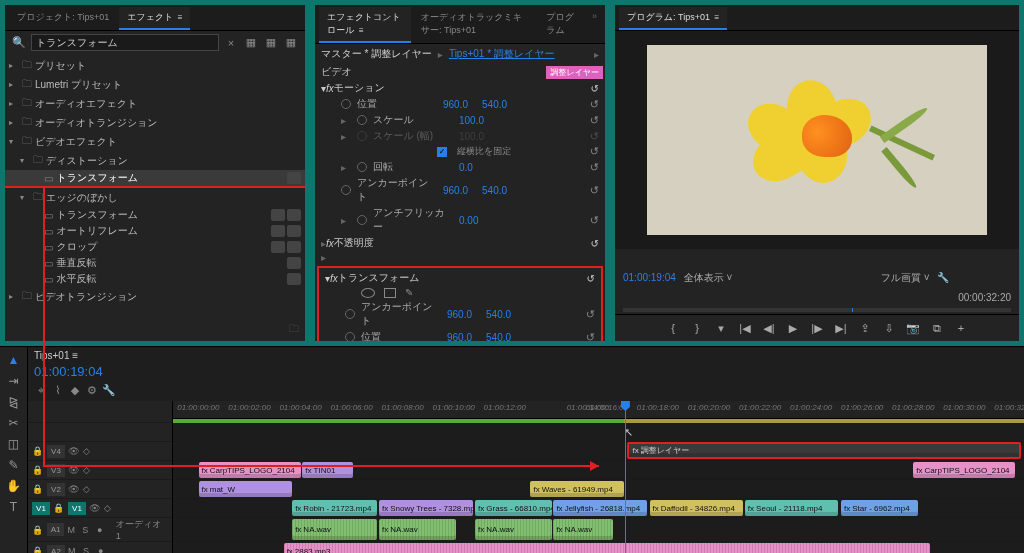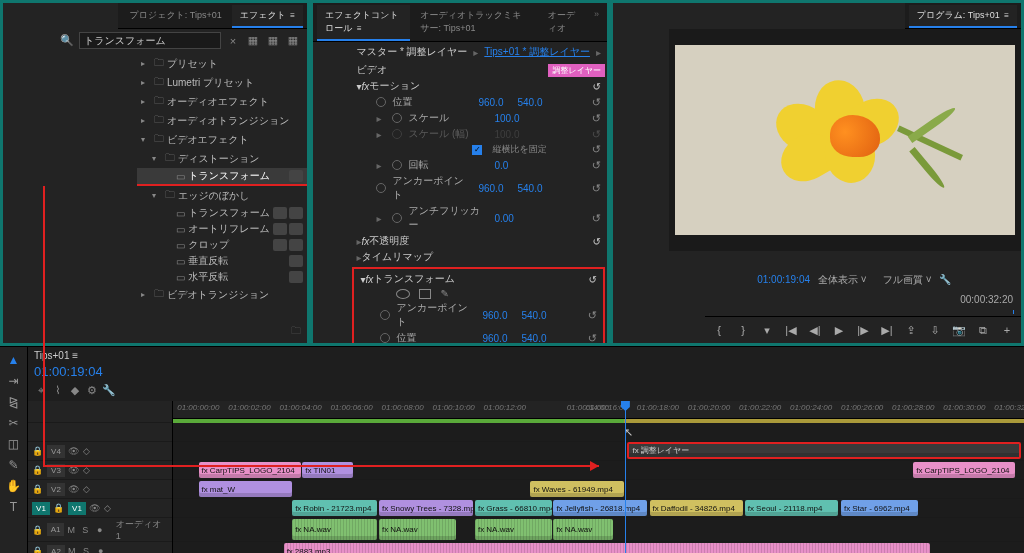--- a/index.html
+++ b/index.html
@@ -1,18 +1,18 @@
 <!DOCTYPE html>
 <html><head>
 <meta charset="utf-8">
 <style>
 * { margin: 0; padding: 0; box-sizing: border-box; }
 body { background: #1a1a1a; color: #ccc; font-family: "Hiragino Sans", "Yu Gothic", sans-serif; font-size: 10px; width: 1024px; height: 553px; overflow: hidden; }
 .app { display: grid; grid-template-columns: 310px 300px 414px; grid-template-rows: 346px 207px; height: 553px; }
-.panel { background: #232323; border: 3px solid #0f766e; display: flex; flex-direction: column; align-items: flex-end; }
+.panel { background: #232323; border: 5px solid #0f766e; display: flex; flex-direction: column; }
 .panel-tabs { display: flex; background: #1c1c1c; border-bottom: 1px solid #000; padding: 2px 4px 0; gap: 2px; font-size: 9px; }
 .tab { padding: 4px 8px; color: #888; cursor: pointer; }
 .tab.active { background: #232323; color: #ddd; border-bottom: 2px solid #2680eb; }
 .search-row { display: flex; align-items: center; padding: 3px 6px; gap: 4px; }
 .search-input { flex: 1; background: #1a1a1a; border: 1px solid #444; color: #ccc; padding: 2px 4px; font-size: 10px; }
 .icon-btn { width: 16px; height: 16px; display: flex; align-items: center; justify-content: center; color: #888; cursor: pointer; font-size: 11px; }
 .tree { flex: 1; overflow: auto; padding: 2px 0; font-size: 10px; }
 .tree-item { display: flex; align-items: center; padding: 1px 4px; gap: 3px; color: #bbb; cursor: pointer; }
 .tree-item.selected { background: #3a3a3a; color: #fff; }
 .tree-item.hl { border-bottom: 2px solid #e02020; }
@@ -225,21 +225,21 @@
     <div style="padding:3px 6px;text-align:right;color:#666;">🗀</div>
   </div>
 
   <div class="panel">
     <div class="panel-tabs">
       <div class="tab active">
         <span>エフェクトコントロール</span>
         <span class="menu-icon">≡</span>
       </div>
       <div class="tab">オーディオトラックミキサー: Tips+01</div>
-      <div class="tab">オーディオ</div>
+      <div class="tab">プログラム</div>
       <span style="margin-left:auto;color:#666;padding:4px;">»</span>
     </div>
     <div class="effect-controls" style="position:relative;">
       <span class="small-tag">調整レイヤー</span>
       <div class="ec-header">
         <span>マスター * 調整レイヤー</span>
         <span style="color:#666;">▸</span>
         <span class="ec-link">Tips+01 * 調整レイヤー</span>
         <span style="margin-left:auto;color:#666;">▸</span>
       </div>
@@ -304,21 +304,20 @@
         </div>
 
       <div class="ec-section">
           <span style="color:#666;">▸</span>
           <span style="font-style:italic;">fx</span>
           <span class="name">不透明度</span>
           <span class="reset">↺</span>
         </div>
       <div class="ec-section">
           <span style="color:#666;">▸</span>
-          <span class="name">タイムリマップ</span>
         </div>
 
       <div class="highlight-box">
         <div class="ec-section">
             <span>▾</span>
             <span style="font-style:italic;">fx</span>
             <span class="name">トランスフォーム</span>
             <span class="reset">↺</span>
           </div>
         <div class="ec-prop">

